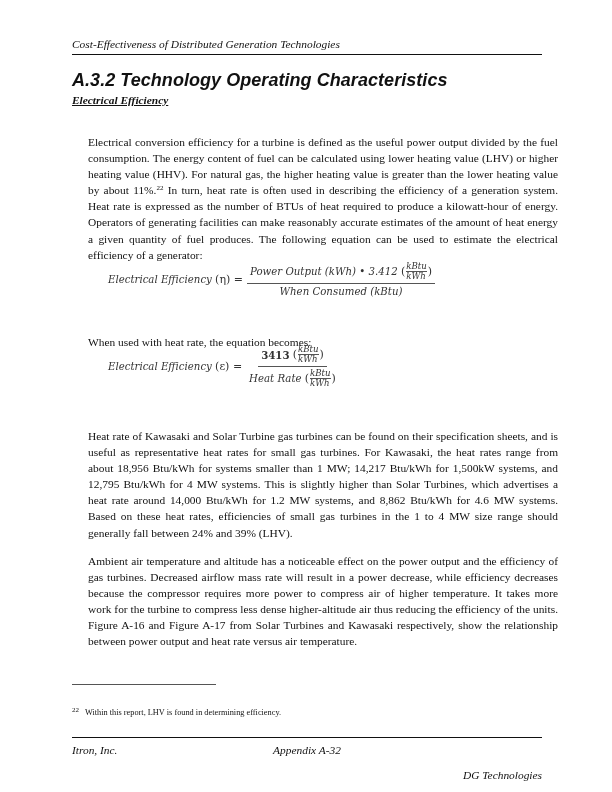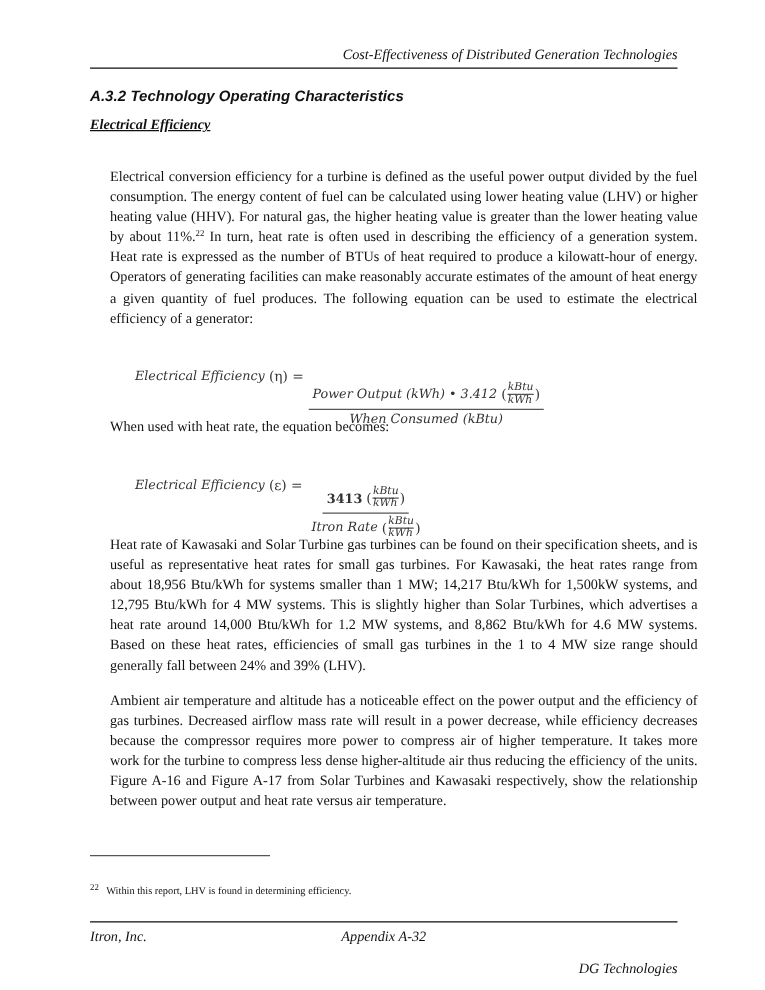--- a/index.html
+++ b/index.html
@@ -1,32 +1,32 @@
 <!DOCTYPE html>
 <html><head>
 <meta charset="utf-8">
 <style>
   html, body { margin: 0; padding: 0; background: #ffffff; }
   body { width: 612px; height: 792px; position: relative; overflow: hidden;
          font-family: "Liberation Serif", serif; color: #111; }
   .running-header { position: absolute; left: 72px; top: 38px; width: 470px;
-         text-align: right; font-style: italic; font-size: 11.4px; }
+         text-align: left; font-style: italic; font-size: 11.4px; }
   .header-rule { position: absolute; left: 72px; top: 54px; width: 470px; height: 0;
          border-top: 1.4px solid #111; }
   .section-title { position: absolute; left: 72px; top: 70px; font-family: "Liberation Sans", sans-serif;
-         font-weight: bold; font-style: italic; font-size: 12px; letter-spacing: 0.05px; }
+         font-weight: bold; font-style: italic; font-size: 18px; letter-spacing: 0.05px; }
   .subsection-title { position: absolute; left: 72px; top: 94px; font-weight: bold; font-style: italic;
          text-decoration: underline; font-size: 11.4px; }
   .para { position: absolute; left: 72px; width: 470px; font-size: 11.4px; line-height: 16.1px;
          text-align: justify; margin: 16px; }
   sup { font-size: 7px; vertical-align: 4px; line-height: 0; }
   .eq { position: absolute; font-family: "DejaVu Serif", serif; font-style: italic; font-size: 10.2px;
          color: #333; display: flex; align-items: center; }
   .frac { display: inline-flex; flex-direction: column; align-items: center; margin-left: 4px; }
-  .frac .num { padding: 0 3px 2px; border-bottom: 1px solid #555; white-space: nowrap; display: flex; align-items: center; margin-top: 44px; }
+  .frac .num { padding: 0 3px 2px; border-bottom: 1px solid #555; white-space: nowrap; display: flex; align-items: center; }
   .frac .den { padding: 2px 3px 0; white-space: nowrap; display: flex; align-items: center; }
   .mini { display: inline-flex; flex-direction: column; align-items: flex-start; font-size: 8.6px; line-height: 9px; margin: 0 1px; }
   .mini .t { border-bottom: 0.8px solid #555; }
   .paren { font-style: normal; font-size: 11px; }
   .upright { font-style: normal; font-weight: bold; text-align: center; }
   .footnote-rule { position: absolute; left: 72px; top: 684px; width: 144px; border-top: 0.8px solid #555; }
   .footnote { position: absolute; left: 72px; top: 706px; font-size: 8.3px; }
   .footnote .fn-num { font-size: 7px; vertical-align: 3px; margin-right: 6px; }
   .footer-rule { position: absolute; left: 72px; top: 737px; width: 470px; border-top: 1.4px solid #111; }
   .footer { position: absolute; left: 72px; top: 744px; width: 470px; font-style: italic; font-size: 11.4px; }
@@ -63,21 +63,21 @@
 <div class="eq" style="left:108px; top:345px;">
   <span>Electrical Efficiency</span>&nbsp;<span class="paren">(ε) =</span>
   <span class="frac">
     <span class="num">
       <span class="upright" style="font-weight:bold;">3413</span>&nbsp;<span class="paren">(</span><span class="mini">
           <span class="t">kBtu</span>
           <span>kWh</span>
         </span><span class="paren">)</span>
     </span>
     <span class="den">
-      <span>Itron Rate</span>&nbsp;<span class="paren">(</span><span class="mini">
+      <span>Heat Rate</span>&nbsp;<span class="paren">(</span><span class="mini">
           <span class="t">kBtu</span>
           <span>kWh</span>
         </span><span class="paren">)</span>
     </span>
   </span>
 </div>
 
 <p class="para" style="top:412px;">Heat rate of Kawasaki and Solar Turbine gas turbines can be found on their specification sheets, and is useful as representative heat rates for small gas turbines.  For Kawasaki, the heat rates range from about 18,956 Btu/kWh for systems smaller than 1 MW; 14,217 Btu/kWh for 1,500kW systems, and 12,795 Btu/kWh for 4 MW systems.  This is slightly higher than Solar Turbines, which advertises a heat rate around 14,000 Btu/kWh for 1.2 MW systems, and 8,862 Btu/kWh for 4.6 MW systems.  Based on these heat rates, efficiencies of small gas turbines in the 1 to 4 MW size range should generally fall between 24% and 39% (LHV).</p>
 
 <p class="para" style="top:537px;">Ambient air temperature and altitude has a noticeable effect on the power output and the efficiency of gas turbines.  Decreased airflow mass rate will result in a power decrease, while efficiency decreases because the compressor requires more power to compress air of higher temperature.  It takes more work for the turbine to compress less dense higher-altitude air thus reducing the efficiency of the units.  Figure A-16 and Figure A-17 from Solar Turbines and Kawasaki respectively, show the relationship between power output and heat rate versus air temperature.</p>

